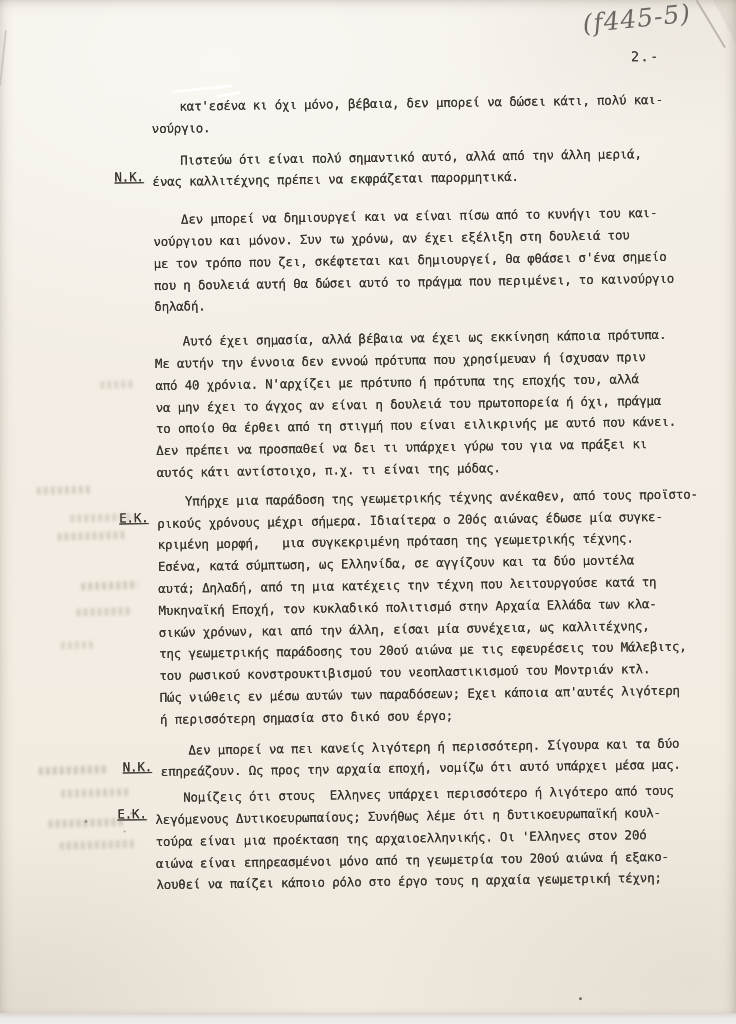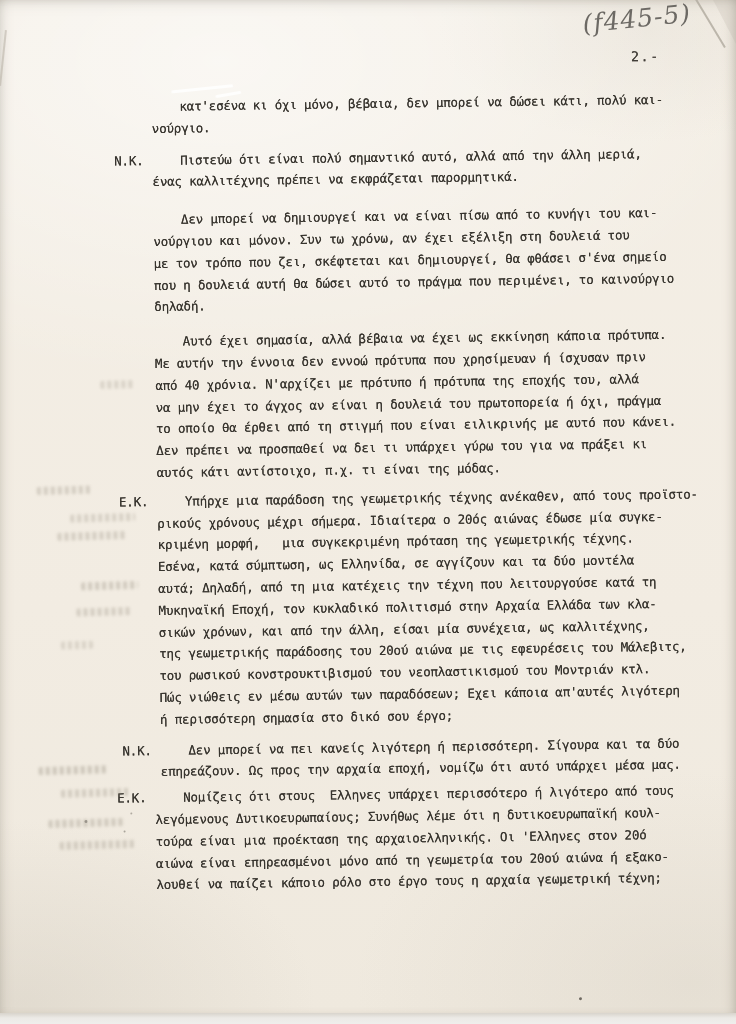--- a/index.html
+++ b/index.html
@@ -33,22 +33,22 @@
     letter-spacing:1.5px;white-space:pre;text-shadow:0 0 .5px rgba(55,50,44,.8);
   }
   .text-block{position:absolute;left:150px;top:0;width:566px;}
   .para{position:relative;}
   .line{
     white-space:pre;font-size:12.5px;line-height:21.8px;letter-spacing:-0.2px;
     color:#37342e;text-shadow:0 0 .5px rgba(52,48,42,.85);
   }
   .line.first{padding-left:28px;}
   .speaker{
-    position:absolute;left:-38px;top:0;font-size:12.5px;line-height:21.8px;
-    letter-spacing:-0.2px;color:#37342e;text-shadow:0 0 .5px rgba(52,48,42,.85);white-space:pre;
+    position:absolute;left:-38px;top:16px;font-size:12.5px;line-height:21.8px;
+    letter-spacing:-0.2px;color:#37342e;text-shadow:0 0 .5px rgba(52,48,42,.85);white-space:pre;text-decoration:underline;
   }
   .p0{margin-top:93px;}
   .p1{margin-top:10px;}
   .p2{margin-top:16px;}
   .p3{margin-top:13px;}
   .p4{margin-top:7px;}
   .p5{margin-top:9px;}
   .p6{margin-top:4px;margin-left:-6px;}
   
   .smudge{

